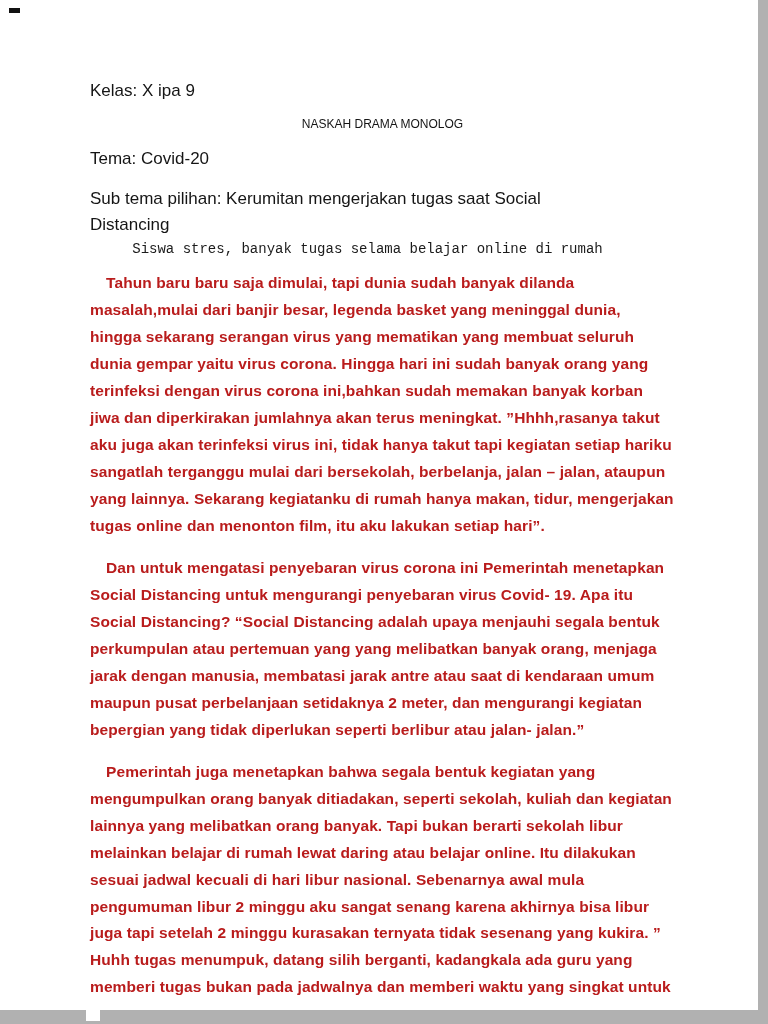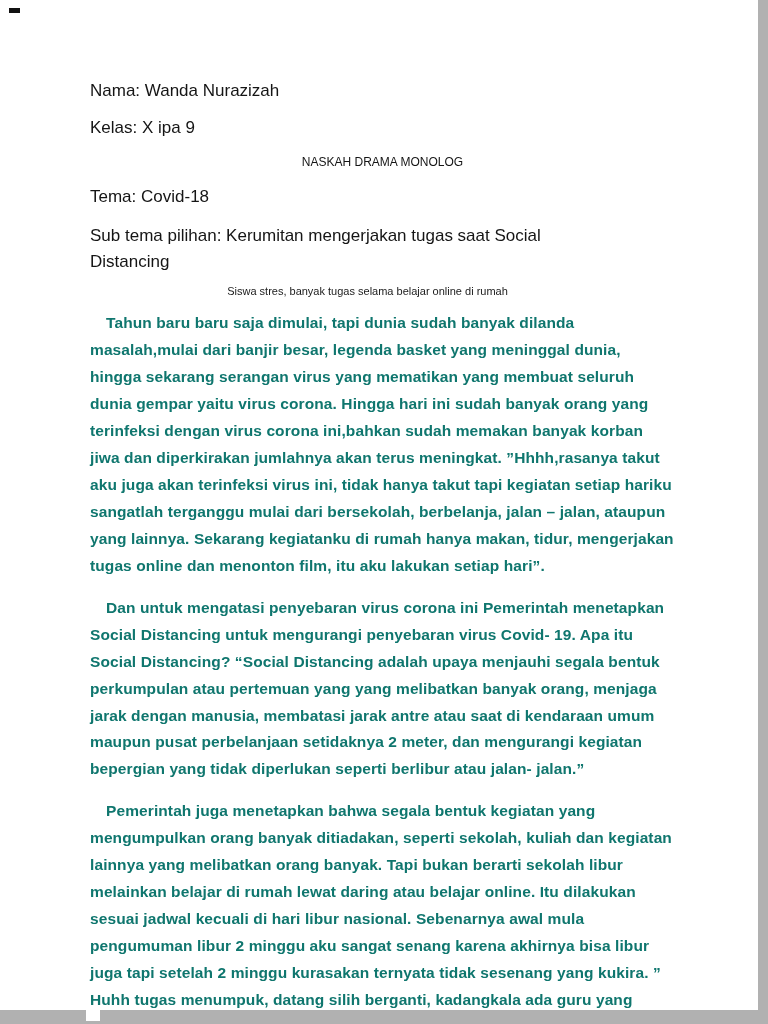--- a/index.html
+++ b/index.html
@@ -57,56 +57,56 @@
     text-align: center;
     font-size: 12px;
     font-weight: 400;
     color: #151515;
     line-height: 1.25;
     margin: 0 0 16px 0;
   }
   .subtema {
     max-width: 512px;
     line-height: 1.55;
-    margin-bottom: 8px;
+    margin-bottom: 1px;
   }
   .subtitle {
     text-align: center;
-    font-size: 11px;
+    font-size: 14px;
     font-weight: 400;
     color: #1b1b1b;
     margin: 0 30px 10px 0;
     line-height: 1.5;
+    font-family: Liberation Mono, monospace;
   }
   .para {
     font-size: 15.5px;
     font-weight: 700;
-    color: #0f766e;
+    color: #b91c1c;
     line-height: 1.74;
     letter-spacing: 0.1px;
     text-indent: 16px;
     margin: 0 0 15px 0;
   }
 </style>
 </head>
 <body>
 
 <div class="page">
 
   <div class="scan-mark"></div>
 
   <div class="content">
 
-    <p class="hline">Nama: Wanda Nurazizah</p>
 
     <p class="hline">Kelas: X ipa 9</p>
 
     <p class="doc-title">NASKAH DRAMA MONOLOG</p>
 
-    <p class="hline">Tema: Covid-18</p>
+    <p class="hline">Tema: Covid-20</p>
 
     <p class="hline subtema">Sub tema pilihan: Kerumitan mengerjakan tugas saat Social Distancing</p>
 
     <p class="subtitle">Siswa stres, banyak tugas selama belajar online di rumah</p>
 
     <p class="para">Tahun baru baru saja dimulai, tapi dunia sudah banyak dilanda masalah,mulai dari banjir besar, legenda basket yang meninggal dunia, hingga sekarang serangan virus yang mematikan yang membuat seluruh dunia gempar yaitu virus corona. Hingga hari ini sudah banyak orang yang terinfeksi dengan virus corona ini,bahkan sudah memakan banyak korban jiwa dan diperkirakan jumlahnya akan terus meningkat. ”Hhhh,rasanya takut aku juga akan terinfeksi virus ini, tidak hanya takut tapi kegiatan setiap hariku sangatlah terganggu mulai dari bersekolah, berbelanja, jalan – jalan, ataupun yang lainnya. Sekarang kegiatanku di rumah hanya makan, tidur, mengerjakan tugas online dan menonton film, itu aku lakukan setiap hari”.</p>
 
     <p class="para">Dan untuk mengatasi penyebaran virus corona ini Pemerintah menetapkan Social Distancing  untuk mengurangi penyebaran virus Covid- 19. Apa itu Social Distancing? “Social Distancing adalah upaya menjauhi segala bentuk perkumpulan atau pertemuan yang yang melibatkan banyak orang,  menjaga jarak dengan manusia, membatasi jarak antre atau saat di kendaraan umum maupun pusat perbelanjaan setidaknya 2 meter, dan mengurangi kegiatan bepergian yang tidak diperlukan seperti berlibur atau jalan- jalan.”</p>
 
     <p class="para">Pemerintah juga menetapkan bahwa segala bentuk kegiatan yang mengumpulkan orang banyak ditiadakan, seperti sekolah, kuliah dan kegiatan lainnya yang melibatkan orang banyak. Tapi bukan berarti sekolah libur melainkan belajar di rumah lewat daring atau belajar online. Itu dilakukan sesuai jadwal kecuali di hari libur nasional. Sebenarnya awal mula pengumuman libur 2 minggu aku sangat senang karena akhirnya bisa libur juga tapi setelah 2 minggu kurasakan ternyata tidak sesenang yang kukira. ” Huhh tugas menumpuk, datang silih berganti, kadangkala ada guru yang memberi tugas bukan pada jadwalnya dan memberi waktu yang singkat untuk</p>

